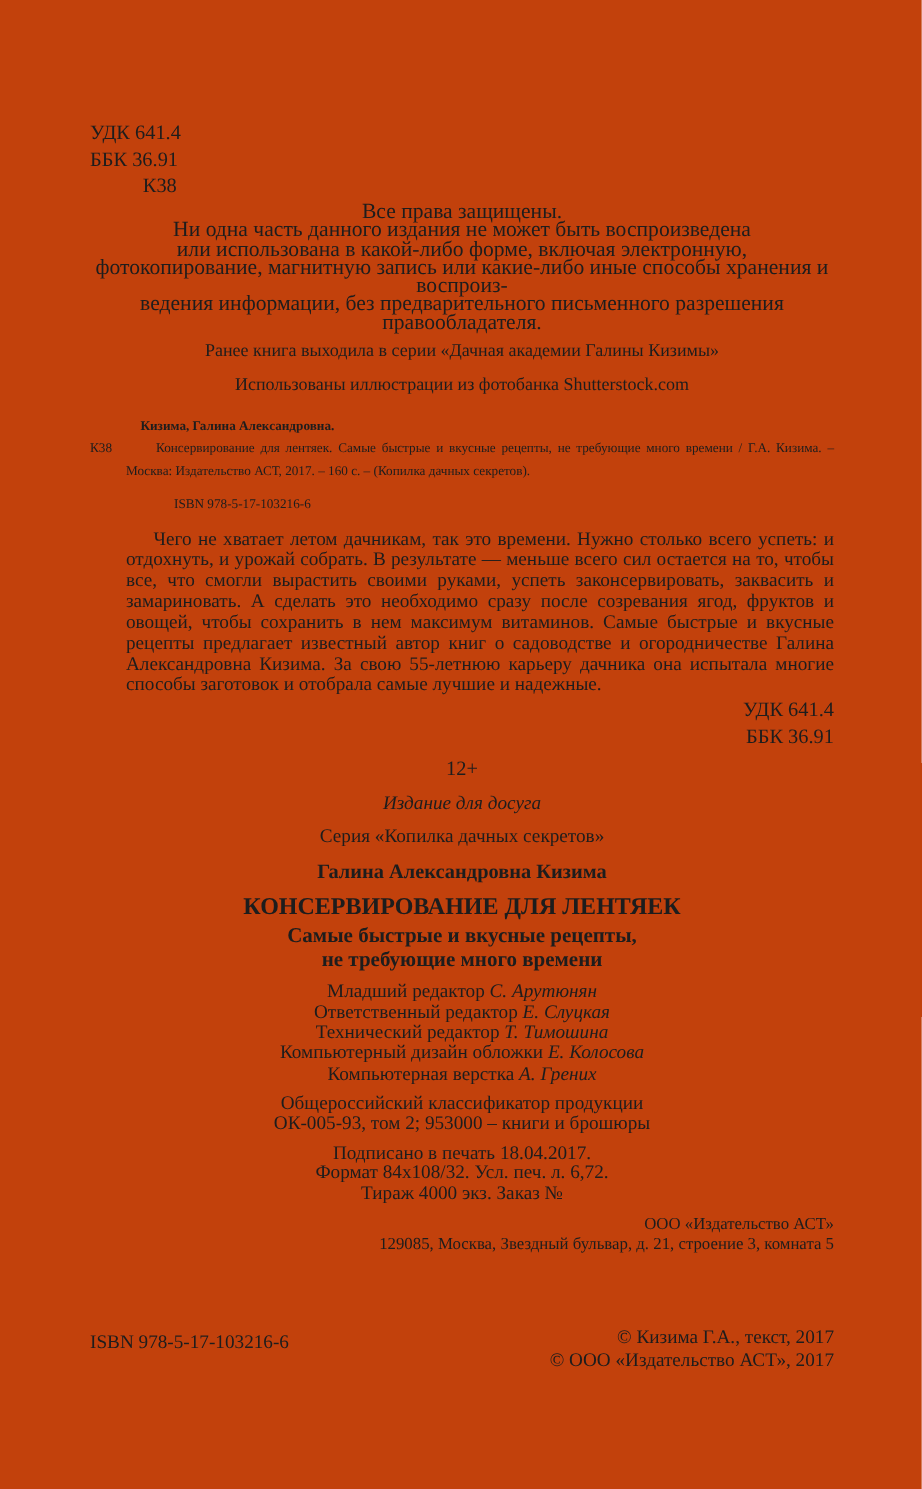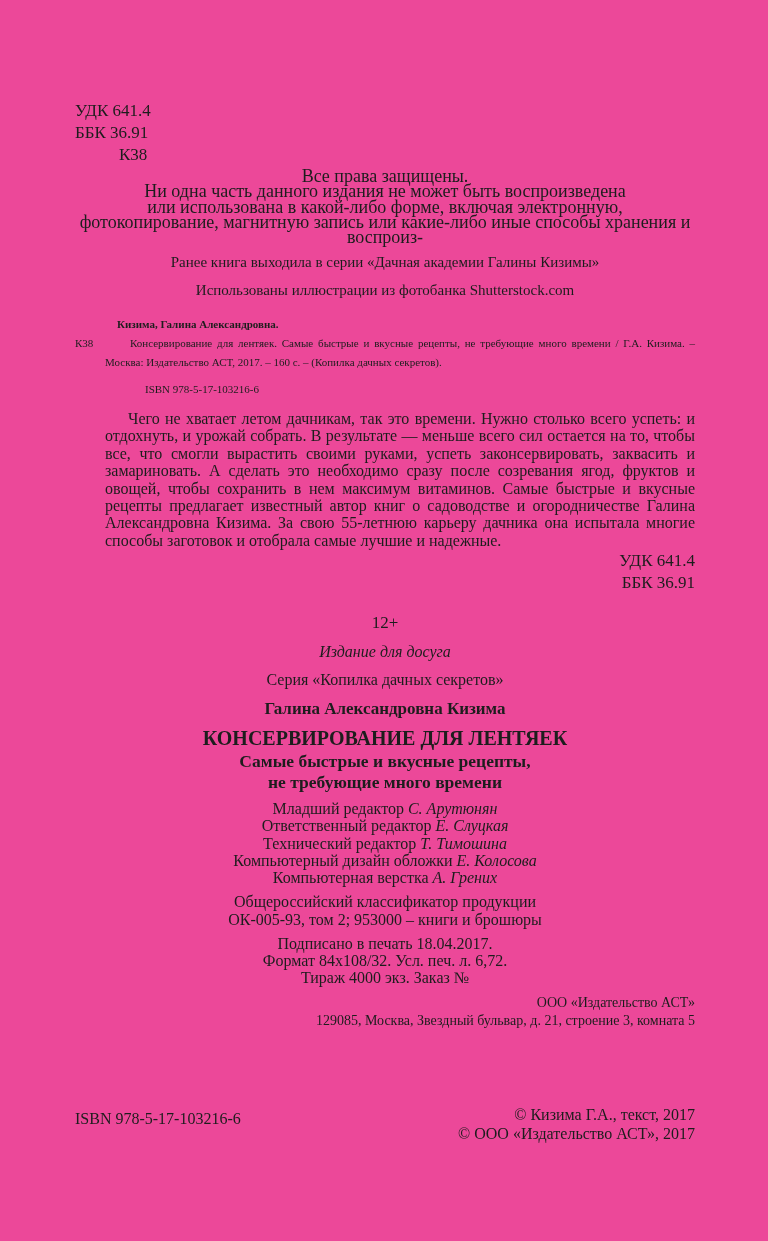--- a/index.html
+++ b/index.html
@@ -10,21 +10,21 @@
     margin: 0;
     font-family: "Liberation Serif", "DejaVu Serif", serif;
     color: #1d1d1d;
     position: relative;
     overflow: hidden;
   }
   .page {
     position: relative;
     width: 768px;
     height: 1241px;
-    background: #ec4899;
+    background: #c2410c;
   }
   .content {
     position: absolute;
     left: 75px;
     top: 0;
     width: 620px;
     padding-top: 100px;
   }
 
   
@@ -71,21 +71,21 @@
   }
 
   .codes-right {
     margin-top: 1px;
     text-align: right;
     font-size: 17px;
     line-height: 22px;
   }
 
   .centered { text-align: center; }
-  .age-rating { margin-top: 18px; font-size: 17px; line-height: 22px; }
+  .age-rating { margin-top: 5px; font-size: 17px; line-height: 22px; }
   .edition-type { margin-top: 9px; font-size: 16px; line-height: 18px; font-style: italic; }
   .series-name { margin-top: 10px; font-size: 16px; line-height: 18px; }
   .author-full { margin-top: 10px; font-size: 17px; line-height: 19px; font-weight: bold; }
   .book-title { margin-top: 9px; font-size: 20px; line-height: 23px; font-weight: bold; }
   .book-subtitle { font-size: 17.5px; line-height: 20.5px; font-weight: bold; }
   .book-subtitle.first { margin-top: 1px; }
 
   .staff { margin-top: 8px; font-size: 16px; line-height: 17.2px; text-align: center; }
   .staff .person-name { font-style: italic; }
 
@@ -118,20 +118,21 @@
       <div>УДК 641.4</div>
       <div>ББК 36.91</div>
       <div class="code-indent">К38</div>
     </div>
 
     <div class="rights">
       <div>Все права защищены.</div>
       <div>Ни одна часть данного издания не может быть воспроизведена</div>
       <div>или использована в какой-либо форме, включая электронную,</div>
       <div>фотокопирование, магнитную запись или какие-либо иные способы хранения и воспроиз-</div>
+      <div>ведения информации, без предварительного письменного разрешения правообладателя.</div>
     </div>
 
     <p class="note note-series">Ранее книга выходила в серии «Дачная академии Галины Кизимы»</p>
     <p class="note note-illustrations">Использованы иллюстрации из фотобанка Shutterstock.com</p>
 
     <div class="card">
       <p class="card-author">Кизима, Галина Александровна.</p>
       <div class="card-entry">
         <span class="card-code">К38</span>
         <p class="card-desc">Консервирование для лентяек. Самые быстрые и вкусные рецепты, не требующие много времени / Г.А. Кизима. – Москва: Издательство АСТ, 2017. – 160 с. – (Копилка дачных секретов).</p>

